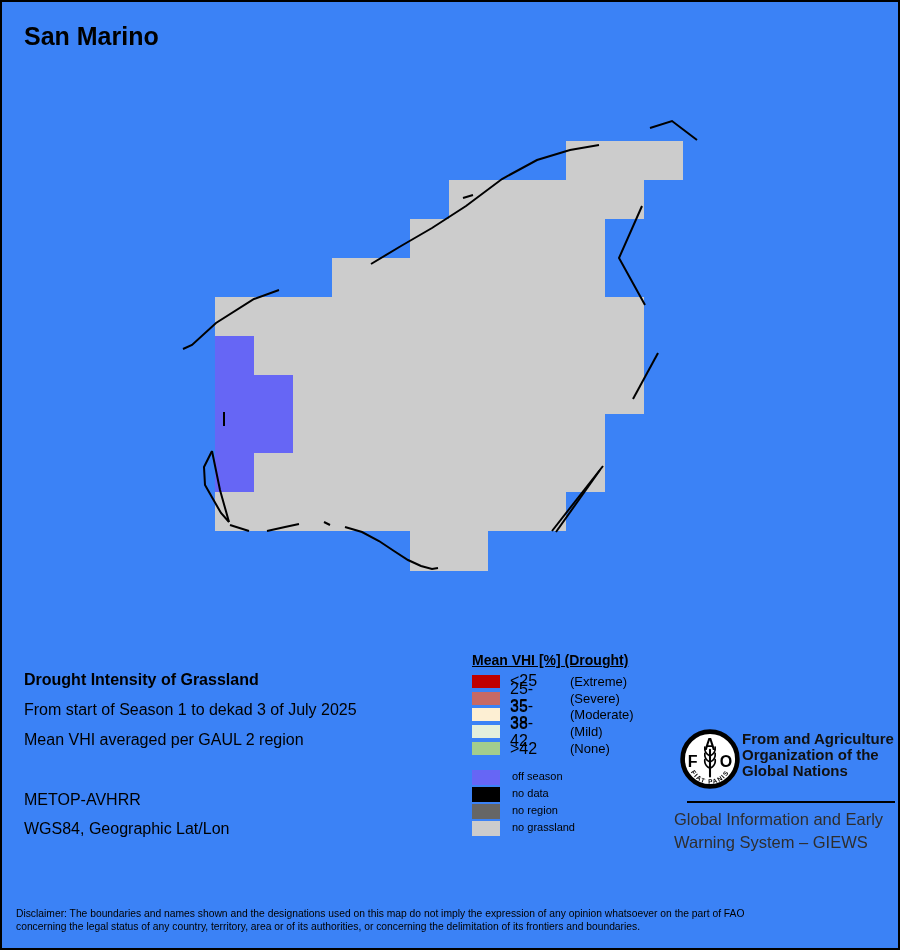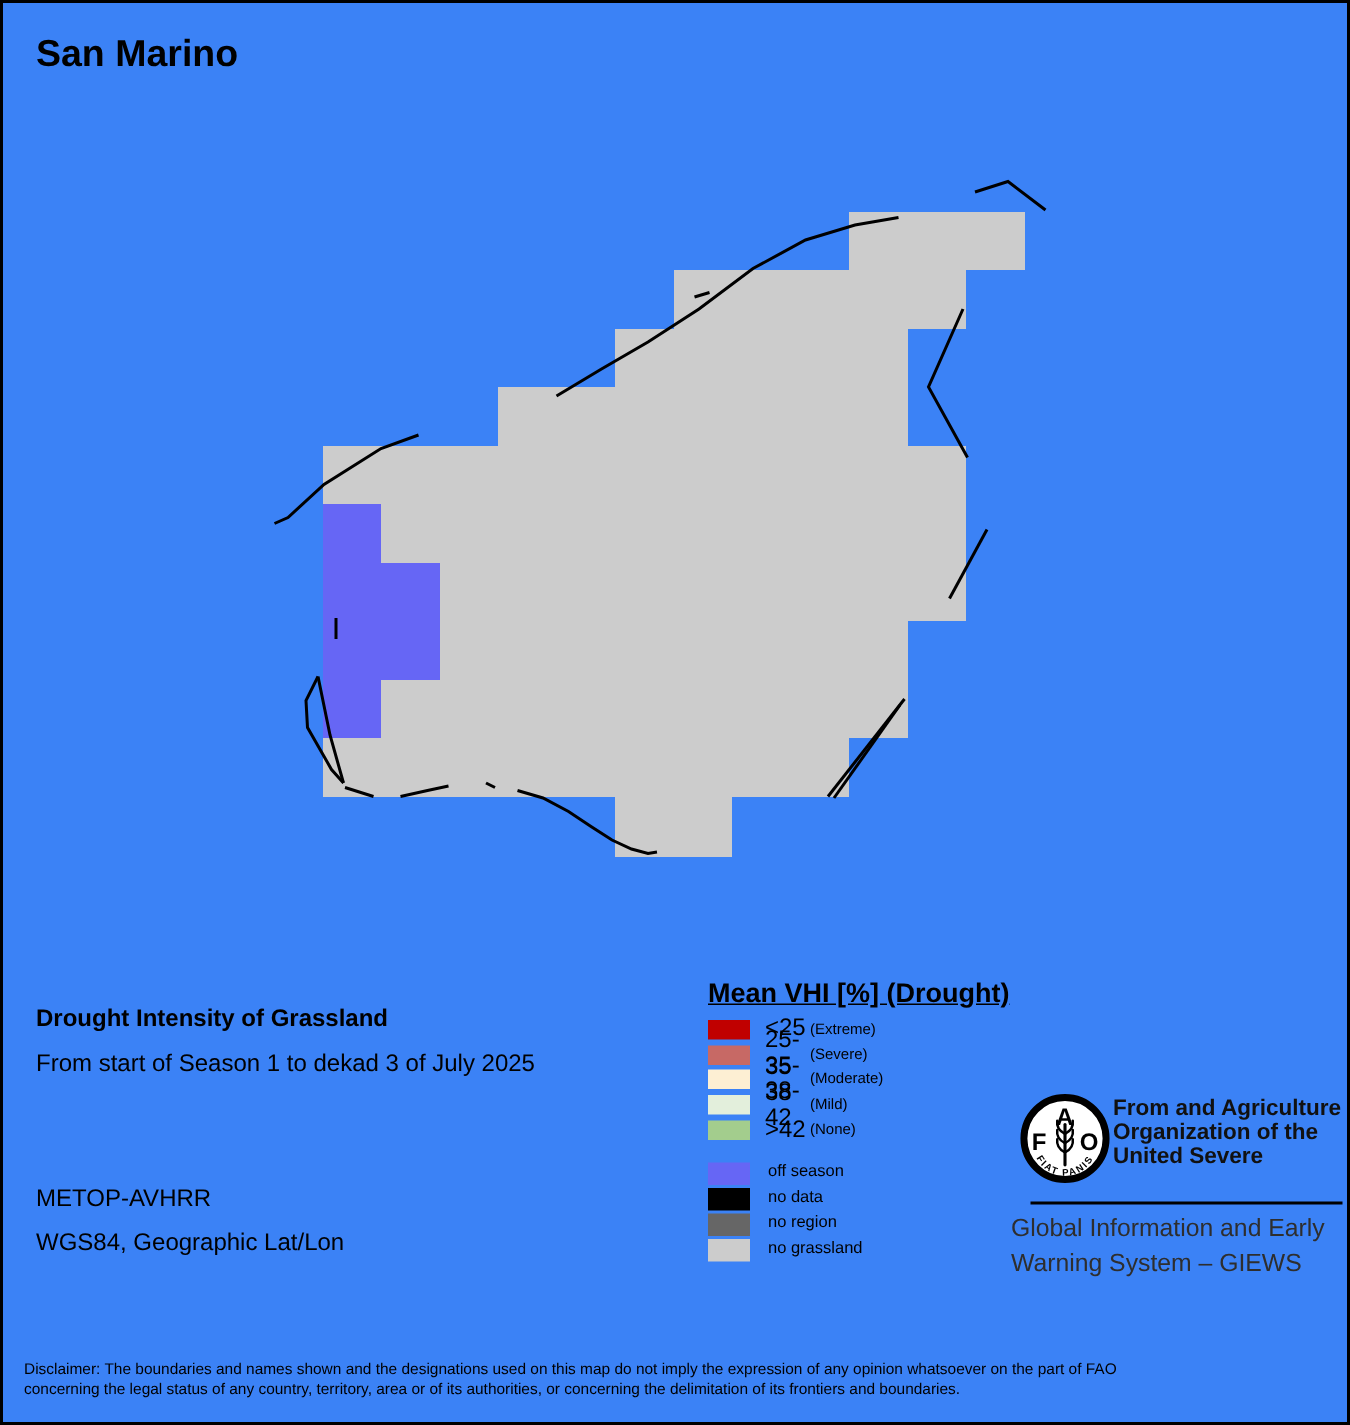--- a/index.html
+++ b/index.html
@@ -17,28 +17,28 @@
     left:22px;top:20px;
     font-size:25px;font-weight:bold;color:#000;
   }
   #map-svg{left:0;top:0;pointer-events:none;}
   
   .info-line{left:22px;font-size:16px;color:#000;white-space:nowrap;margin-top:14px;}
   .info-bold{font-weight:bold;}
   
   #legend{left:470px;top:650px;width:220px;}
   #legend-title{
-    font-size:18px;font-weight:bold;color:#000;
+    font-size:14px;font-weight:bold;color:#000;
     text-decoration:underline;
     margin:0 0 5px 0;white-space:nowrap;
   }
   .legend-row{display:flex;align-items:center;height:16.8px;}
   .legend-swatch{width:28px;height:13px;margin-right:10px;flex:0 0 auto;}
   .legend-range{font-size:16px;color:#000;width:30px;flex:0 0 auto;}
-  .legend-class{font-size:10px;color:#000;white-space:nowrap;}
+  .legend-class{font-size:13px;color:#000;white-space:nowrap;margin-left:30px;}
   #season-legend{margin-top:13px;}
   .season-row{display:flex;align-items:flex-start;height:17px;}
   .season-swatch{width:28px;height:15px;margin-right:12px;flex:0 0 auto;}
   .season-label{font-size:11px;color:#000;white-space:nowrap;}
   
   #fao-logo{left:677px;top:726px;}
   #fao-org{left:740px;top:729px;font-size:15px;font-weight:bold;line-height:15.9px;color:#111;white-space:nowrap;}
   #fao-divider{left:685px;top:799px;width:208px;height:2px;background:#000;}
   #giews{left:672px;top:806px;font-size:16.5px;line-height:22.5px;color:#2e2e2e;white-space:nowrap;}
   
@@ -77,20 +77,21 @@
       <polyline points="322,520 328,523" fill="none" stroke="#000000" stroke-width="2"></polyline>
       <polyline points="343,525 360,530 377,539 392,549 406,558 419,564 430,567 436,566" fill="none" stroke="#000000" stroke-width="2"></polyline>
       <polyline points="550,529 601,464" fill="none" stroke="#000000" stroke-width="2"></polyline>
       <polyline points="554,530 598,468" fill="none" stroke="#000000" stroke-width="2"></polyline>
     </svg>
 
   <div id="page-title" class="abs">San Marino</div>
 
   <div class="abs info-line info-bold" style="top:655px">Drought Intensity of Grassland</div>
   <div class="abs info-line" style="top:685px">From start of Season 1 to dekad 3 of July 2025</div>
+  <div class="abs info-line" style="top:715px">Mean VHI averaged per GAUL 2 region</div>
   <div class="abs info-line" style="top:775px">METOP-AVHRR</div>
   <div class="abs info-line" style="top:804px">WGS84, Geographic Lat/Lon</div>
 
   <div id="legend" class="abs">
     <div id="legend-title">Mean VHI [%] (Drought)</div>
     <div id="drought-legend">
         <div class="legend-row">
           <div class="legend-swatch" style="background: rgb(192, 0, 0);"></div>
           <span class="legend-range">&lt;25</span>
           <span class="legend-class">(Extreme)</span>
@@ -154,21 +155,21 @@
       <path id="motto-arc" d="M9.5,33.5 A20.5,20.5 0 0 0 50.5,33.5"></path>
     </defs>
     <text font-family="Liberation Sans, sans-serif" font-size="6.2" font-weight="bold" fill="#000" letter-spacing="1.2">
       <textPath href="#motto-arc" startOffset="50%" text-anchor="middle">FIAT   PANIS</textPath>
     </text>
   </svg>
 
   <div id="fao-org" class="abs">
     <div>From and Agriculture</div>
     <div>Organization of the</div>
-    <div>United Severe</div>
+    <div>Global Nations</div>
   </div>
 
   <div id="fao-divider" class="abs"></div>
 
   <div id="giews" class="abs">
     <div>Global Information and Early</div>
     <div>Warning System – GIEWS</div>
   </div>
 
   <div id="disclaimer" class="abs">

